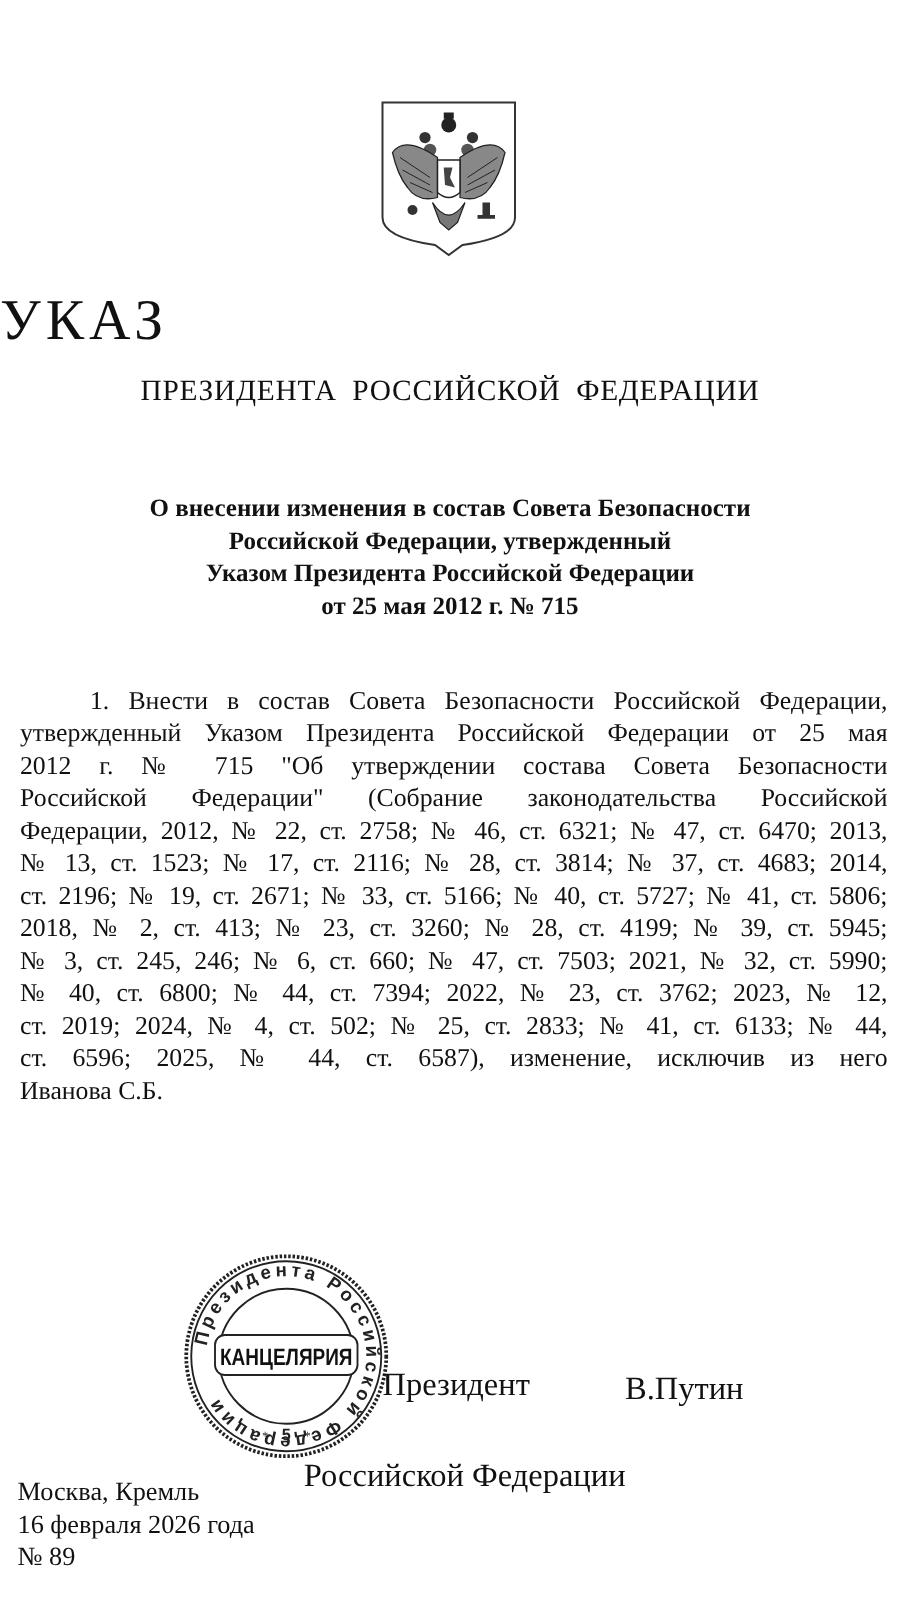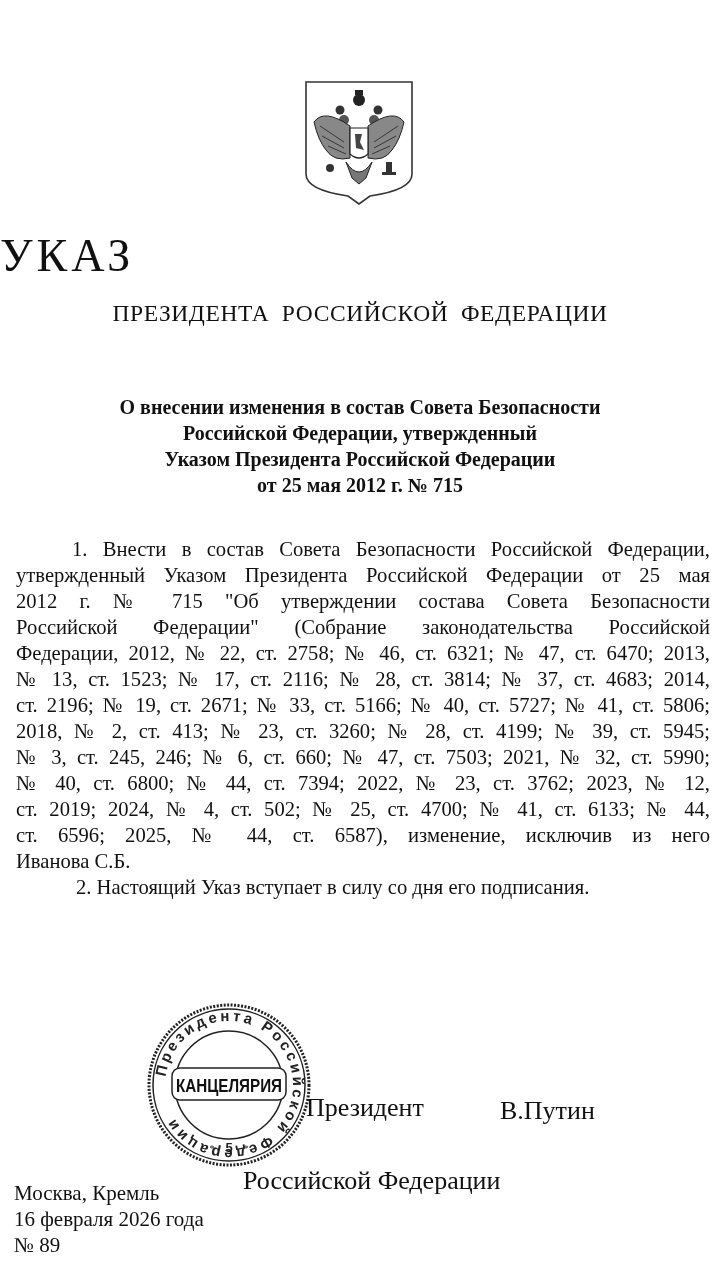--- a/index.html
+++ b/index.html
@@ -26,21 +26,21 @@
     .heading div { white-space: nowrap; }
     .body {
       position: absolute; left: 16px; width: 694px; top: 536px;
       font-size: 20.6px; line-height: 26px; text-align: justify;
     }
     .line {
       display: block; white-space: nowrap; text-align: justify; text-align-last: justify;
       height: 26px;
     }
     .line.last { text-align-last: left; }
-    .line.indent { padding-left: 56px; }
+    .line.indent { padding-left: 56px; margin-top: 12px; }
     .line.indent2 { padding-left: 60px; }
     .sign {
       position: absolute; font-size: 26px; line-height: 26px;
     }
     .stamp {
       position: absolute; left: 146px; top: 1002px; width: 166px; height: 166px;
     }
     .footer {
       position: absolute; left: 14px; top: 1180px; font-size: 21px; line-height: 26px;
     }
@@ -98,24 +98,23 @@
   <span class="line indent">1. Внести в состав Совета Безопасности Российской Федерации,</span>
   <span class="line">утвержденный Указом Президента Российской Федерации от 25 мая</span>
   <span class="line">2012 г. № 715 "Об утверждении состава Совета Безопасности</span>
   <span class="line">Российской Федерации" (Собрание законодательства Российской</span>
   <span class="line">Федерации, 2012, № 22, ст. 2758; № 46, ст. 6321; № 47, ст. 6470; 2013,</span>
   <span class="line">№ 13, ст. 1523; № 17, ст. 2116; № 28, ст. 3814; № 37, ст. 4683; 2014,</span>
   <span class="line">ст. 2196; № 19, ст. 2671; № 33, ст. 5166; № 40, ст. 5727; № 41, ст. 5806;</span>
   <span class="line">2018, № 2, ст. 413; № 23, ст. 3260; № 28, ст. 4199; № 39, ст. 5945;</span>
   <span class="line">№ 3, ст. 245, 246; № 6, ст. 660; № 47, ст. 7503; 2021, № 32, ст. 5990;</span>
   <span class="line">№ 40, ст. 6800; № 44, ст. 7394; 2022, № 23, ст. 3762; 2023, № 12,</span>
-  <span class="line">ст. 2019; 2024, № 4, ст. 502; № 25, ст. 4700; № 41, ст. 6133; № 44,</span>
+  <span class="line">ст. 2019; 2024, № 4, ст. 502; № 25, ст. 2833; № 41, ст. 6133; № 44,</span>
   <span class="line">ст. 6596; 2025, № 44, ст. 6587), изменение, исключив из него</span>
   <span class="line last">Иванова С.Б.</span>
-  <span class="line last indent2">2. Настоящий Указ вступает в силу со дня его подписания.</span>
 </div>
 
 <svg class="stamp" viewBox="0 0 166 166">
   <defs>
     <path id="ringPath" d="M83,83 m-64,0 a64,64 0 1,1 128,0 a64,64 0 1,1 -128,0"></path>
   </defs>
   <circle cx="83" cy="83" r="80" fill="none" stroke="#222" stroke-width="3" stroke-dasharray="2 1.5"></circle>
   <circle cx="83" cy="83" r="76" fill="none" stroke="#222" stroke-width="1.5"></circle>
   <circle cx="83" cy="83" r="54" fill="none" stroke="#222" stroke-width="1.5"></circle>
   <text font-family="Liberation Sans, sans-serif" font-size="15" font-weight="bold" fill="#222" letter-spacing="3">

